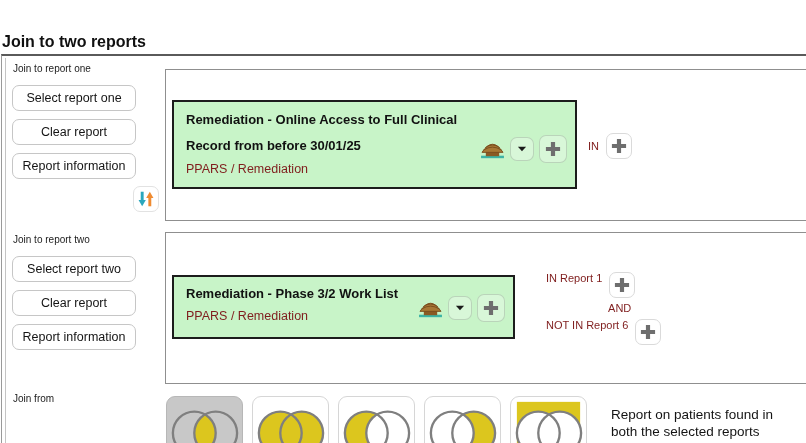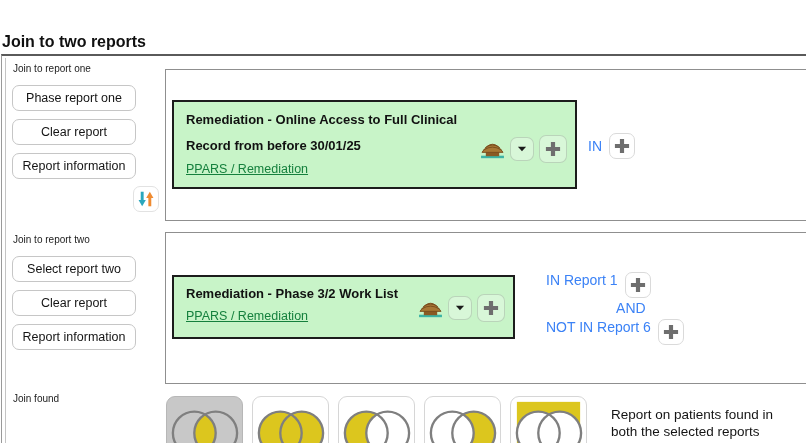--- a/index.html
+++ b/index.html
@@ -21,33 +21,33 @@
   .swap-btn{position:absolute;left:133px;top:154px;width:26px;height:26px;background:#fff;
             border:1px solid #e2e2e2;border-radius:7px;display:flex;align-items:center;
             justify-content:center;box-sizing:border-box;padding:0;cursor:pointer;}
 
   .report-box{position:absolute;left:165px;width:645px;height:152px;background:#fff;
               border:1px solid #8f8f8f;box-sizing:border-box;}
 
   .report-card{position:absolute;background:#c8f4c8;border:2px solid #1c1c1c;
                box-sizing:border-box;padding:5px 12px;}
   .card-title{font-size:13px;font-weight:bold;line-height:26px;color:#111;}
-  .card-path{font-size:12.5px;line-height:20px;color:#15803d;text-decoration:underline;}
+  .card-path{font-size:12.5px;line-height:20px;color:#7f1d1d;}
   .icon-group{position:absolute;display:flex;align-items:center;gap:5px;}
   .mini-btn{border:1px solid rgba(0,0,0,0.14);background:rgba(255,255,255,0.30);
             border-radius:7px;display:flex;align-items:center;justify-content:center;
             box-sizing:border-box;padding:0;cursor:pointer;}
   .dd-btn{width:24px;height:24px;}
   .card-plus{width:28px;height:28px;}
 
   .plus-btn{width:26px;height:26px;background:#fff;border:1px solid #dadada;border-radius:7px;
             display:flex;align-items:center;justify-content:center;box-sizing:border-box;
             padding:0;cursor:pointer;}
 
-  .join-text{color:#3b82f6;font-size:14px;}
+  .join-text{color:#7f1d1d;font-size:11px;}
   .join-in-one{position:absolute;left:588px;top:101px;display:flex;align-items:center;gap:7px;}
   .join-col{position:absolute;left:546px;top:240px;display:flex;flex-direction:column;gap:3px;}
   .join-row{display:flex;gap:7px;}
   .join-and{margin-left:32px;line-height:15px;text-align:center;}
 
   .venn-row{position:absolute;left:166px;top:364px;display:flex;gap:9px;}
   .venn-btn{width:77px;height:74px;background:#fff;border:1px solid #d6d6d6;border-radius:9px;
             box-sizing:border-box;padding:0;display:flex;align-items:center;justify-content:center;
             cursor:pointer;}
   .venn-btn.selected{background:#c8c8c8;border-color:#b7b7b7;}
@@ -57,41 +57,41 @@
 </style>
 </head>
 <body>
 
 <div class="screen">
 
   <div class="page-title">Join to two reports</div>
   <div class="outer-panel"></div>
 
   <div class="side-label" style="top:31px">Join to report one</div>
-  <button class="side-btn" style="top:53px">Phase report one</button>
+  <button class="side-btn" style="top:53px">Select report one</button>
   <button class="side-btn" style="top:87px">Clear report</button>
   <button class="side-btn" style="top:121px">Report information</button>
 
   <button class="swap-btn">
     <span style="display:flex">
       <svg width="20" height="20" viewBox="0 0 22 22">
         <rect x="5.2" y="3" width="3.2" height="10" fill="#2ba7bd"></rect>
         <polygon points="2.8,12 10.8,12 6.8,19" fill="#2ba7bd"></polygon>
         <rect x="13.6" y="9" width="3.2" height="10" fill="#ef8b31"></rect>
         <polygon points="11.2,10 19.2,10 15.2,3" fill="#ef8b31"></polygon>
       </svg>
     </span>
   </button>
 
   <div class="side-label" style="top:202px">Join to report two</div>
   <button class="side-btn" style="top:224px">Select report two</button>
   <button class="side-btn" style="top:258px">Clear report</button>
   <button class="side-btn" style="top:292px">Report information</button>
 
-  <div class="side-label" style="top:361px">Join found</div>
+  <div class="side-label" style="top:361px">Join from</div>
 
   <div class="report-box" style="top:37px">
     <div class="report-card" style="left:6px;top:30px;width:405px;height:89px">
       <div class="card-title" style="width:306px">Remediation - Online Access to Full Clinical Record from before 30/01/25</div>
       <div class="card-path">PPARS / Remediation</div>
       <div class="icon-group" style="right:8px;top:33px">
         <span style="display:flex">
           <svg width="25" height="21" viewBox="0 0 26 22">
             <rect x="1" y="17.5" width="24" height="2.6" fill="#3db3a5"></rect>
             <rect x="6" y="13" width="14" height="5" fill="#8a5a24"></rect>

